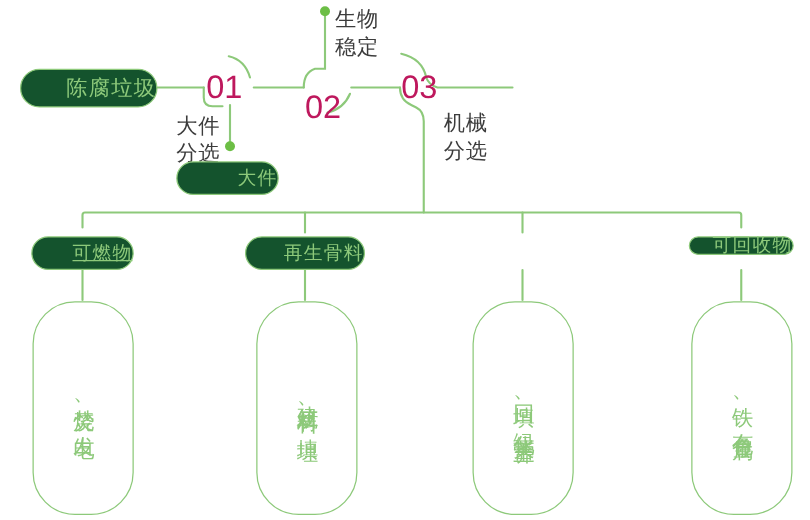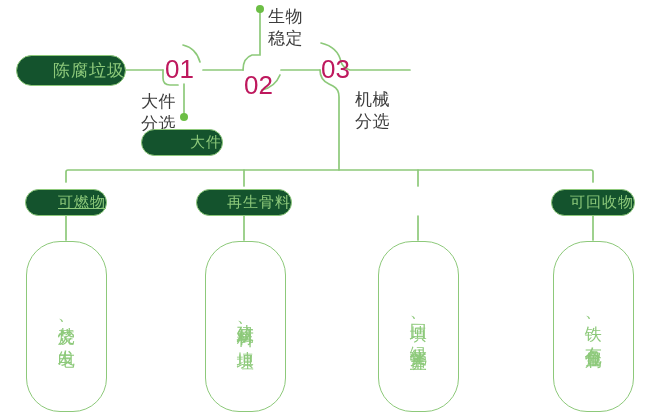--- a/index.html
+++ b/index.html
@@ -156,21 +156,21 @@
   <div class="pill small" style="left:141px; top:129px; width:82px; height:27px;">
     <span>大件</span>
   </div>
 
   <div class="pill small" style="left:25px; top:189px; width:82px; height:27px;text-decoration:underline;">
     <span>可燃物</span>
   </div>
   <div class="pill small" style="left:196px; top:189px; width:96px; height:27px;">
     <span>再生骨料</span>
   </div>
-  <div class="pill small" style="left:551px; top:189px; width:84px; height:27px;">
+  <div class="pill small" style="left:551px; top:189px; width:84px; height:15px;">
     <span>可回收物</span>
   </div>
 
   <div class="vbox" style="left:26px; top:241px; width:81px; height:171px;">
     <span class="vtext">焚烧、发电</span>
   </div>
 
   <div class="vbox" style="left:205px; top:241px; width:81px; height:171px;">
     <span class="vtext">建筑材料、填埋</span>
   </div>

